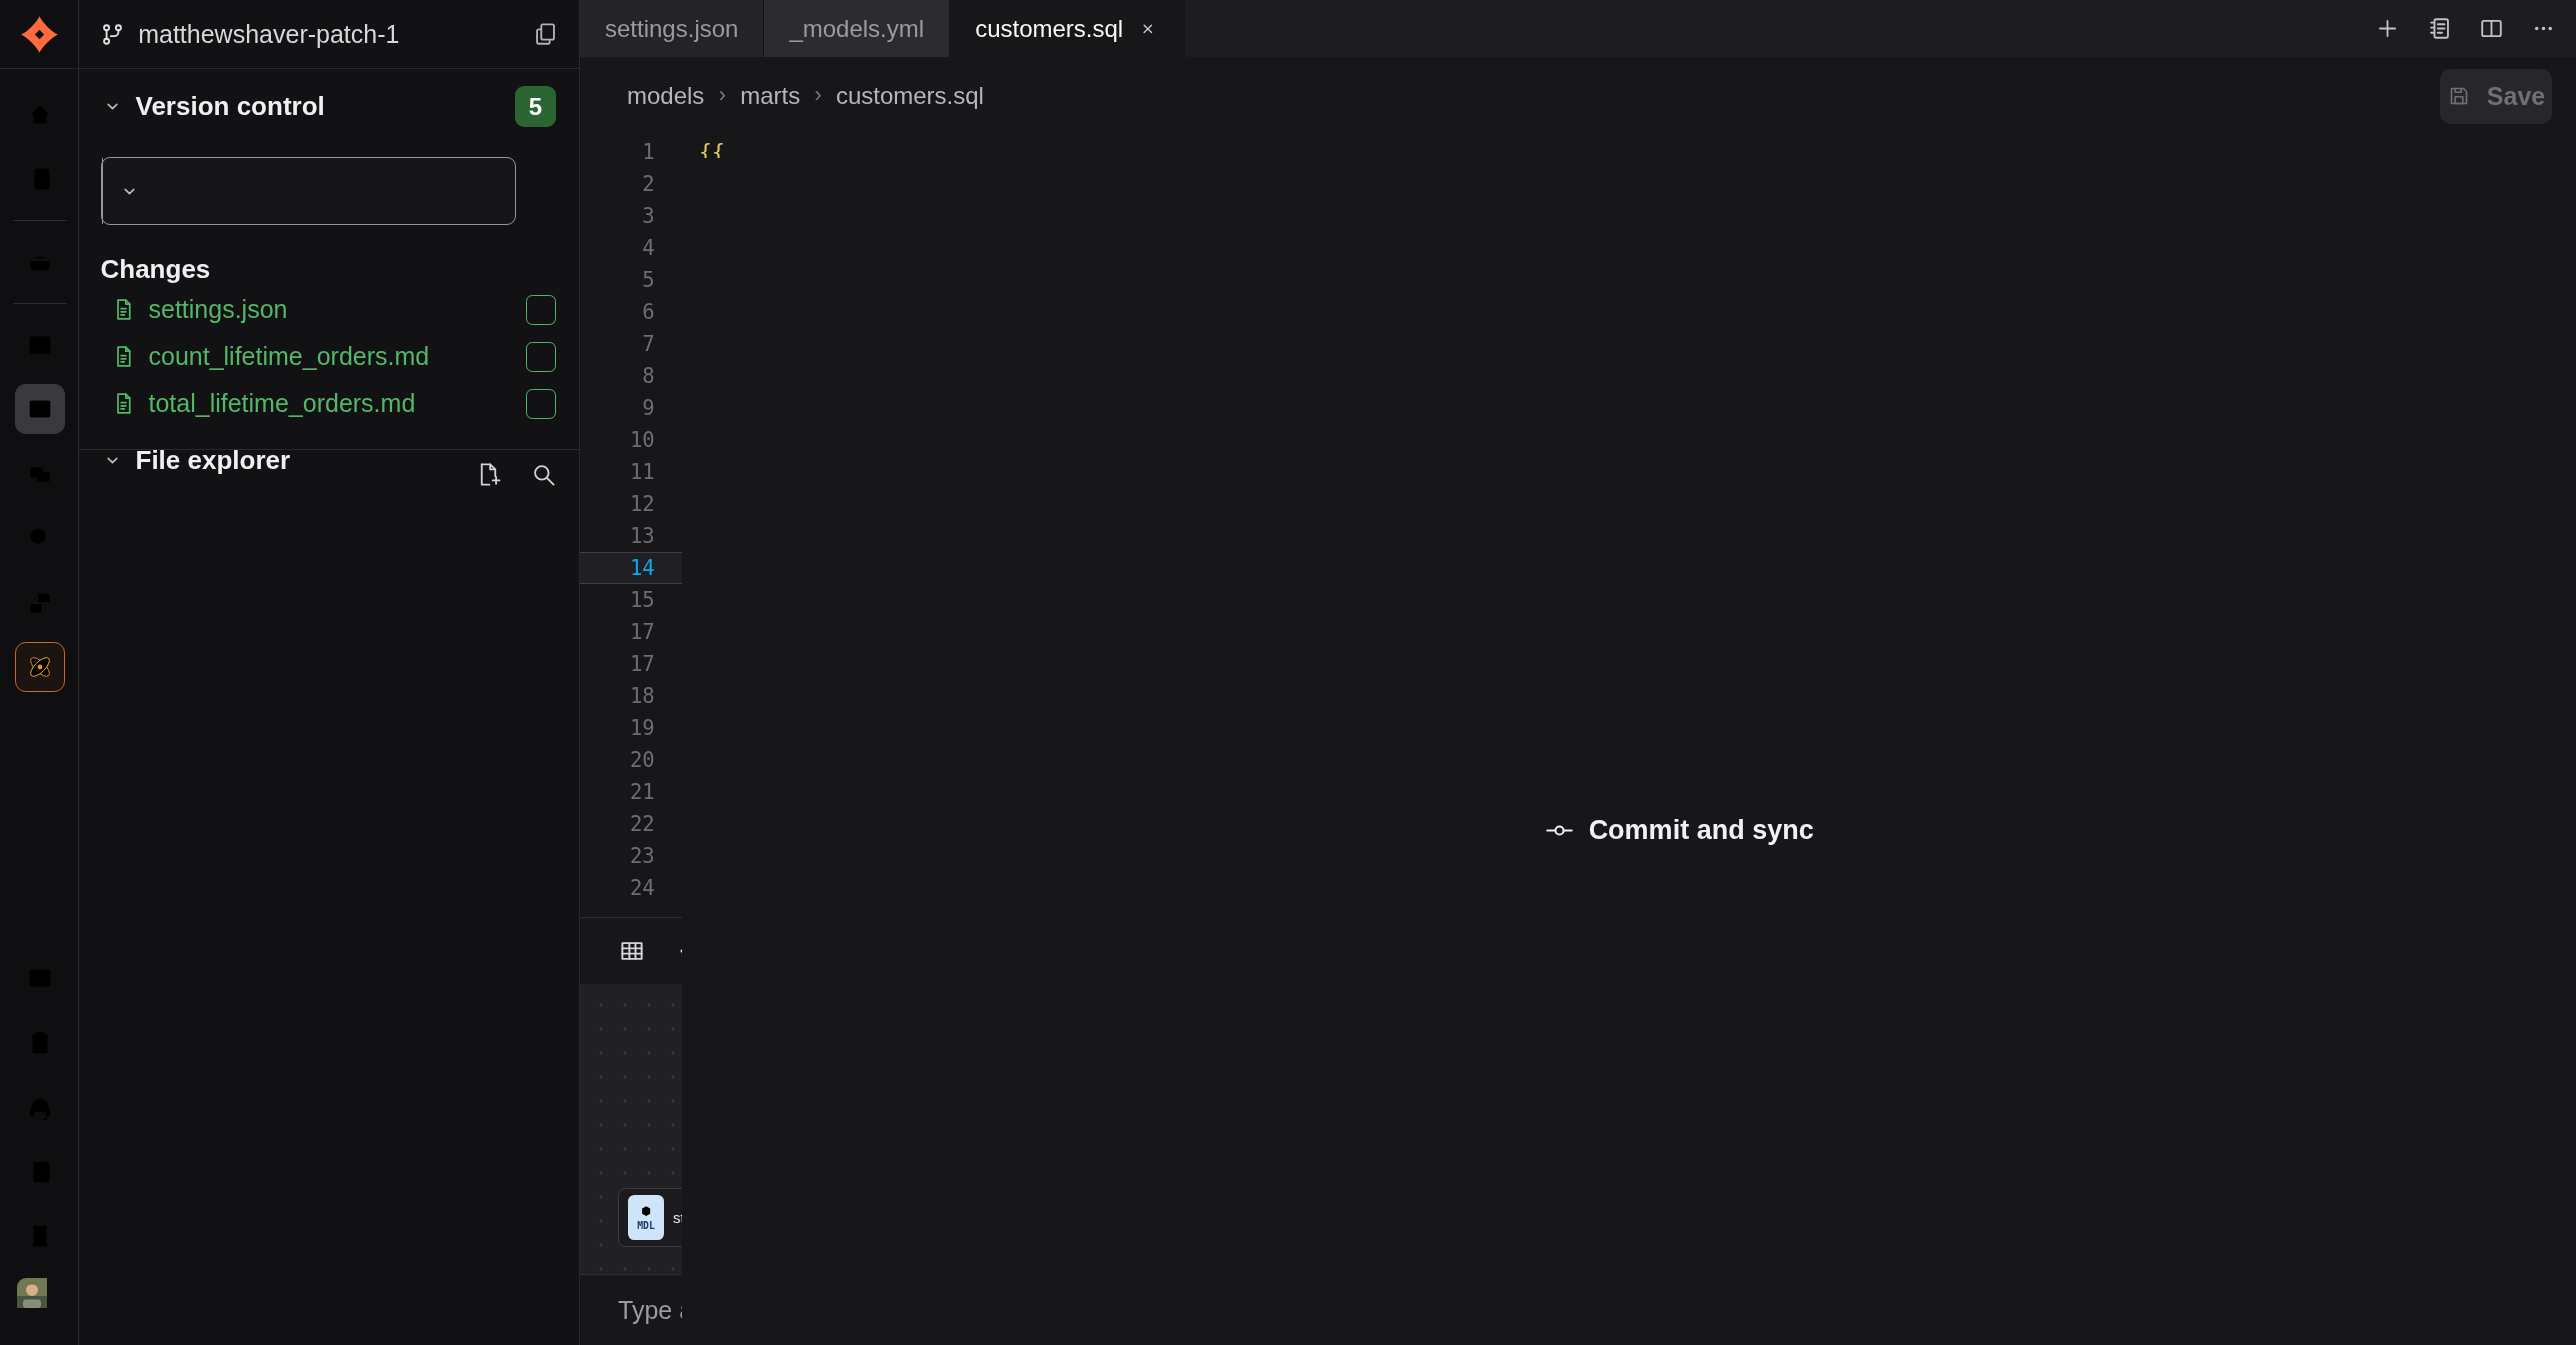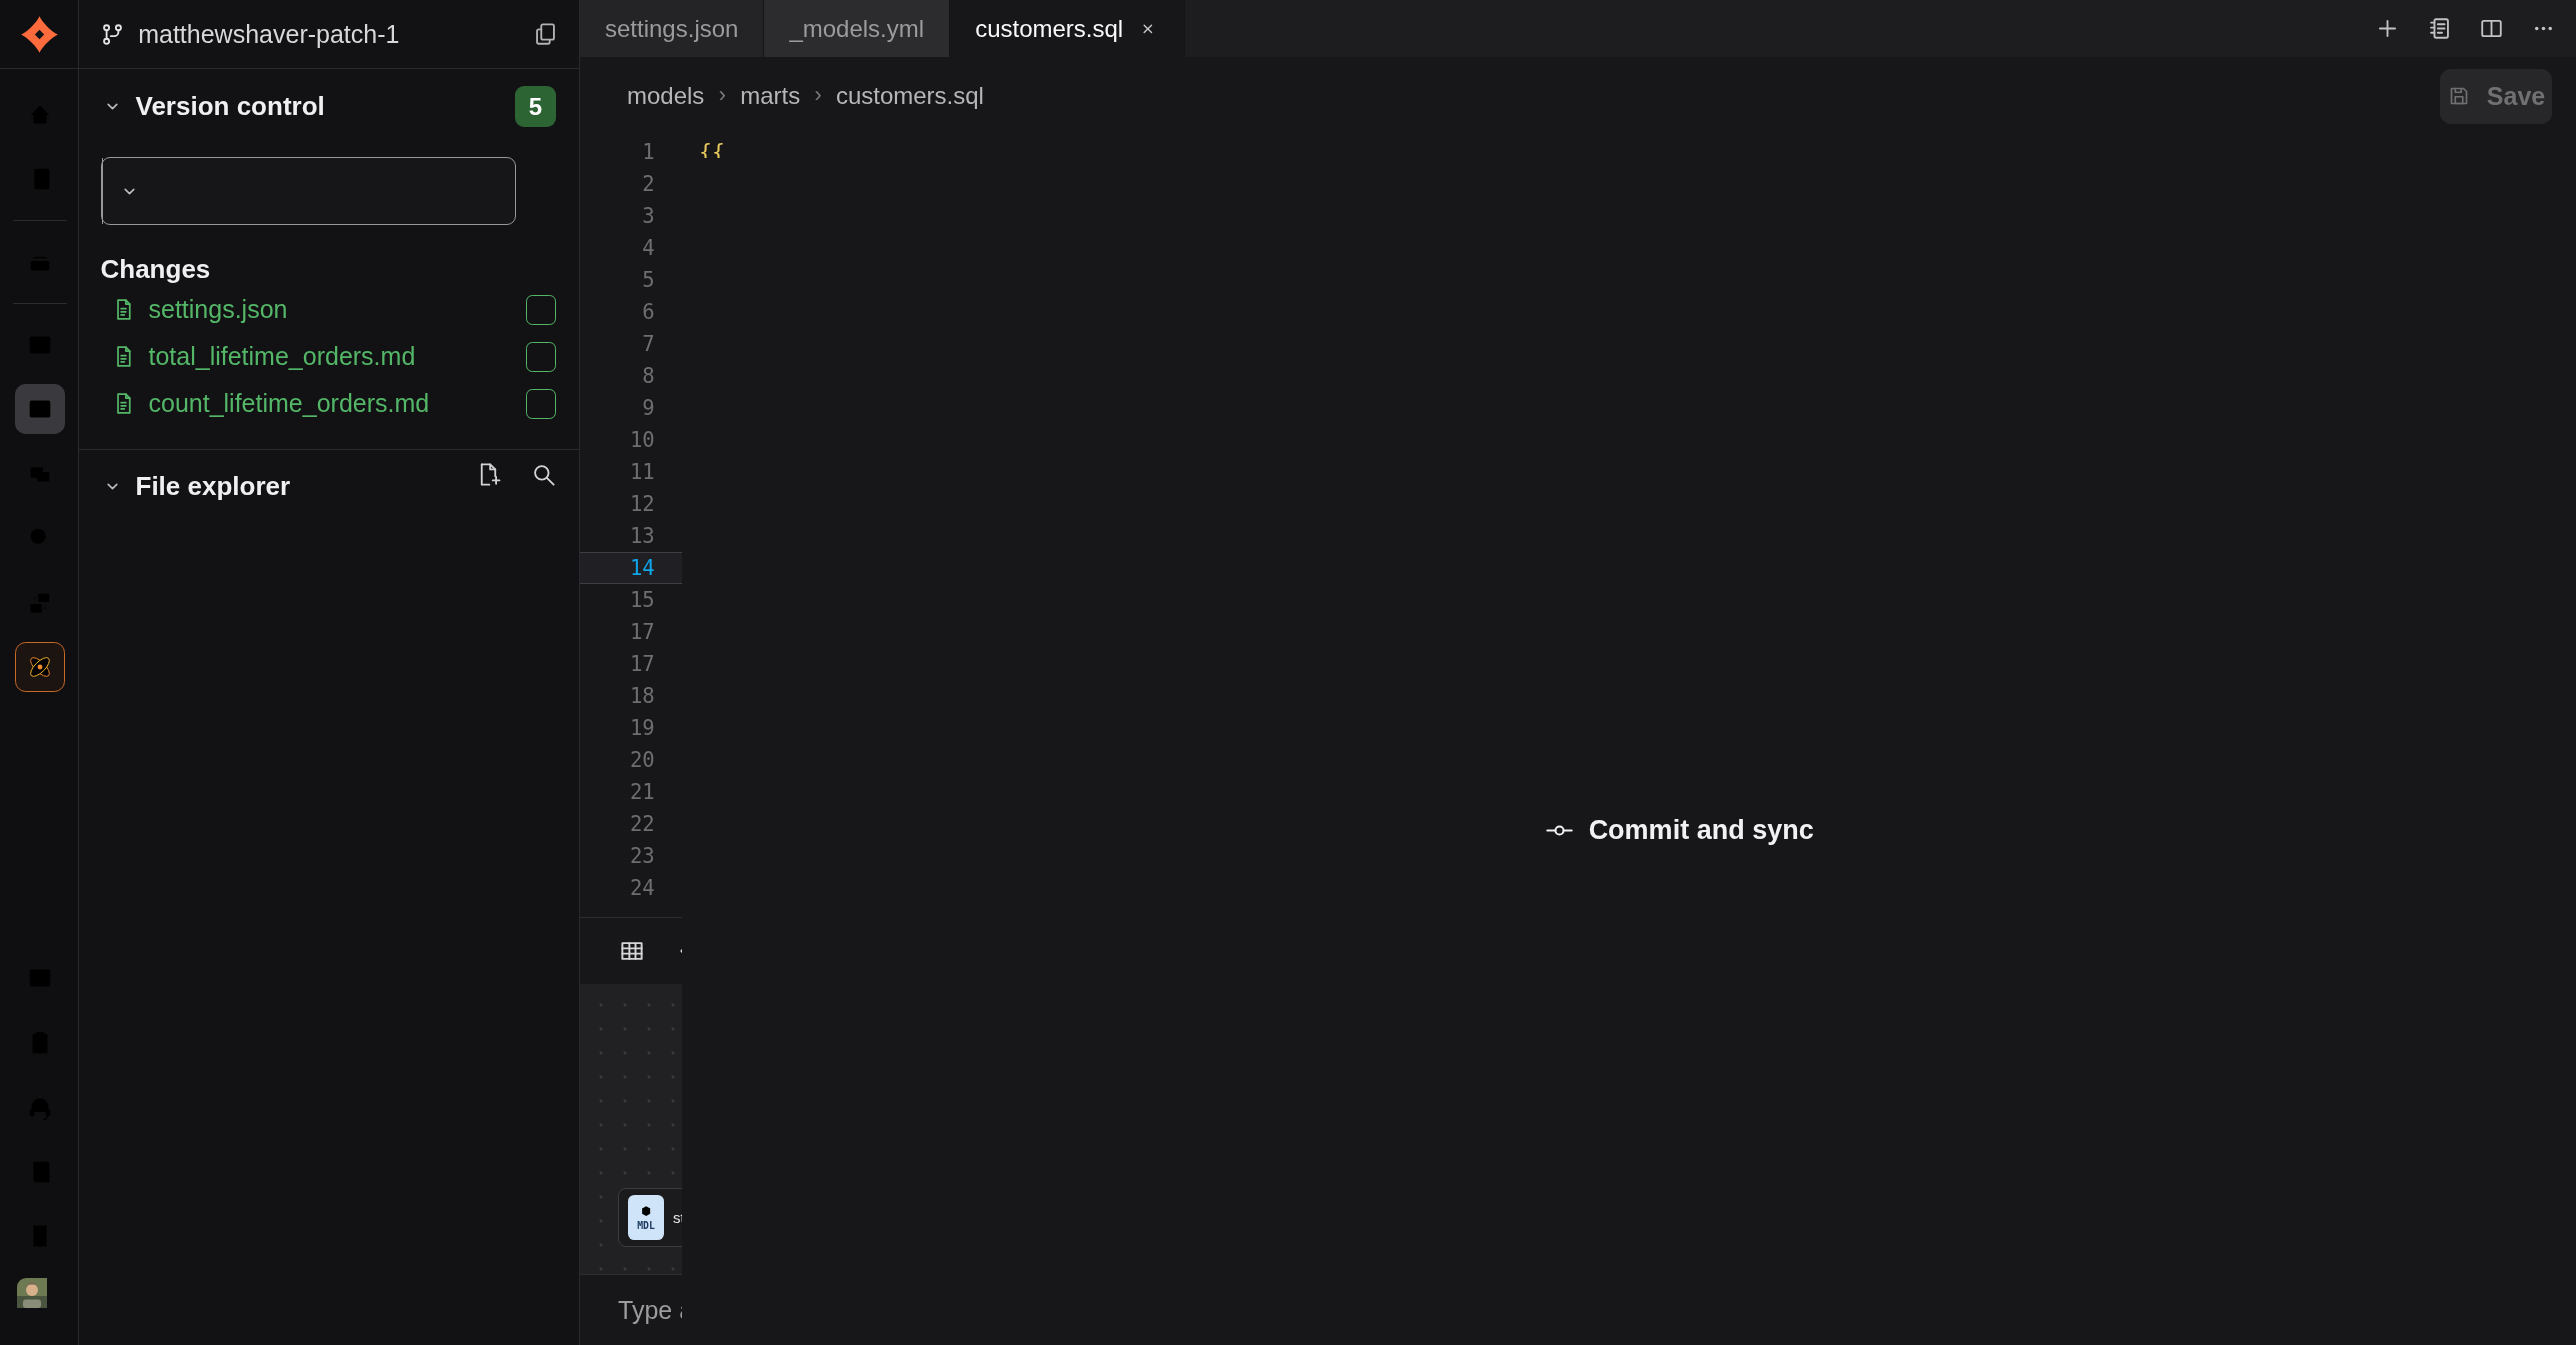--- a/index.html
+++ b/index.html
@@ -328,47 +328,47 @@
           </span>
         </div>
         <div class="chrow">
           <span class="ic">
             <svg width="25" height="25" viewBox="0 0 32 32">
               <path d="M9 4h10l5 5v19H9z"></path>
               <path d="M19 4v5h5"></path>
               <path d="M13 15h6M13 19h6M13 23h4"></path>
             </svg>
           </span>
-          <span>total_lifetime_orders.md</span>
+          <span>count_lifetime_orders.md</span>
           <span class="sqbadge">
             <svg width="18" height="18" viewBox="0 0 32 32">
               <path d="M16 7v18M7 16h18"></path>
             </svg>
           </span>
         </div>
         <div class="chrow">
           <span class="ic">
             <svg width="25" height="25" viewBox="0 0 32 32">
               <path d="M9 4h10l5 5v19H9z"></path>
               <path d="M19 4v5h5"></path>
               <path d="M13 15h6M13 19h6M13 23h4"></path>
             </svg>
           </span>
-          <span>count_lifetime_orders.md</span>
+          <span>total_lifetime_orders.md</span>
           <span class="sqbadge">
             <svg width="18" height="18" viewBox="0 0 32 32">
               <path d="M16 7v18M7 16h18"></path>
             </svg>
           </span>
         </div>
       </div>
 
     <div class="sdiv"></div>
 
-    <div class="sechead" style="top:466px;height:41px">
+    <div class="sechead" style="top:440px;height:41px">
       <span class="chev ic" id="fe-chev">
           <svg width="27" height="27" viewBox="0 0 32 32">
             <path d="M10 13l6 6 6-6"></path>
           </svg>
         </span>
       <span class="t">File explorer</span>
     </div>
     <div class="fehead-icons">
       <span class="ic" id="newfile-ic">
           <svg width="27" height="27" viewBox="0 0 32 32">

